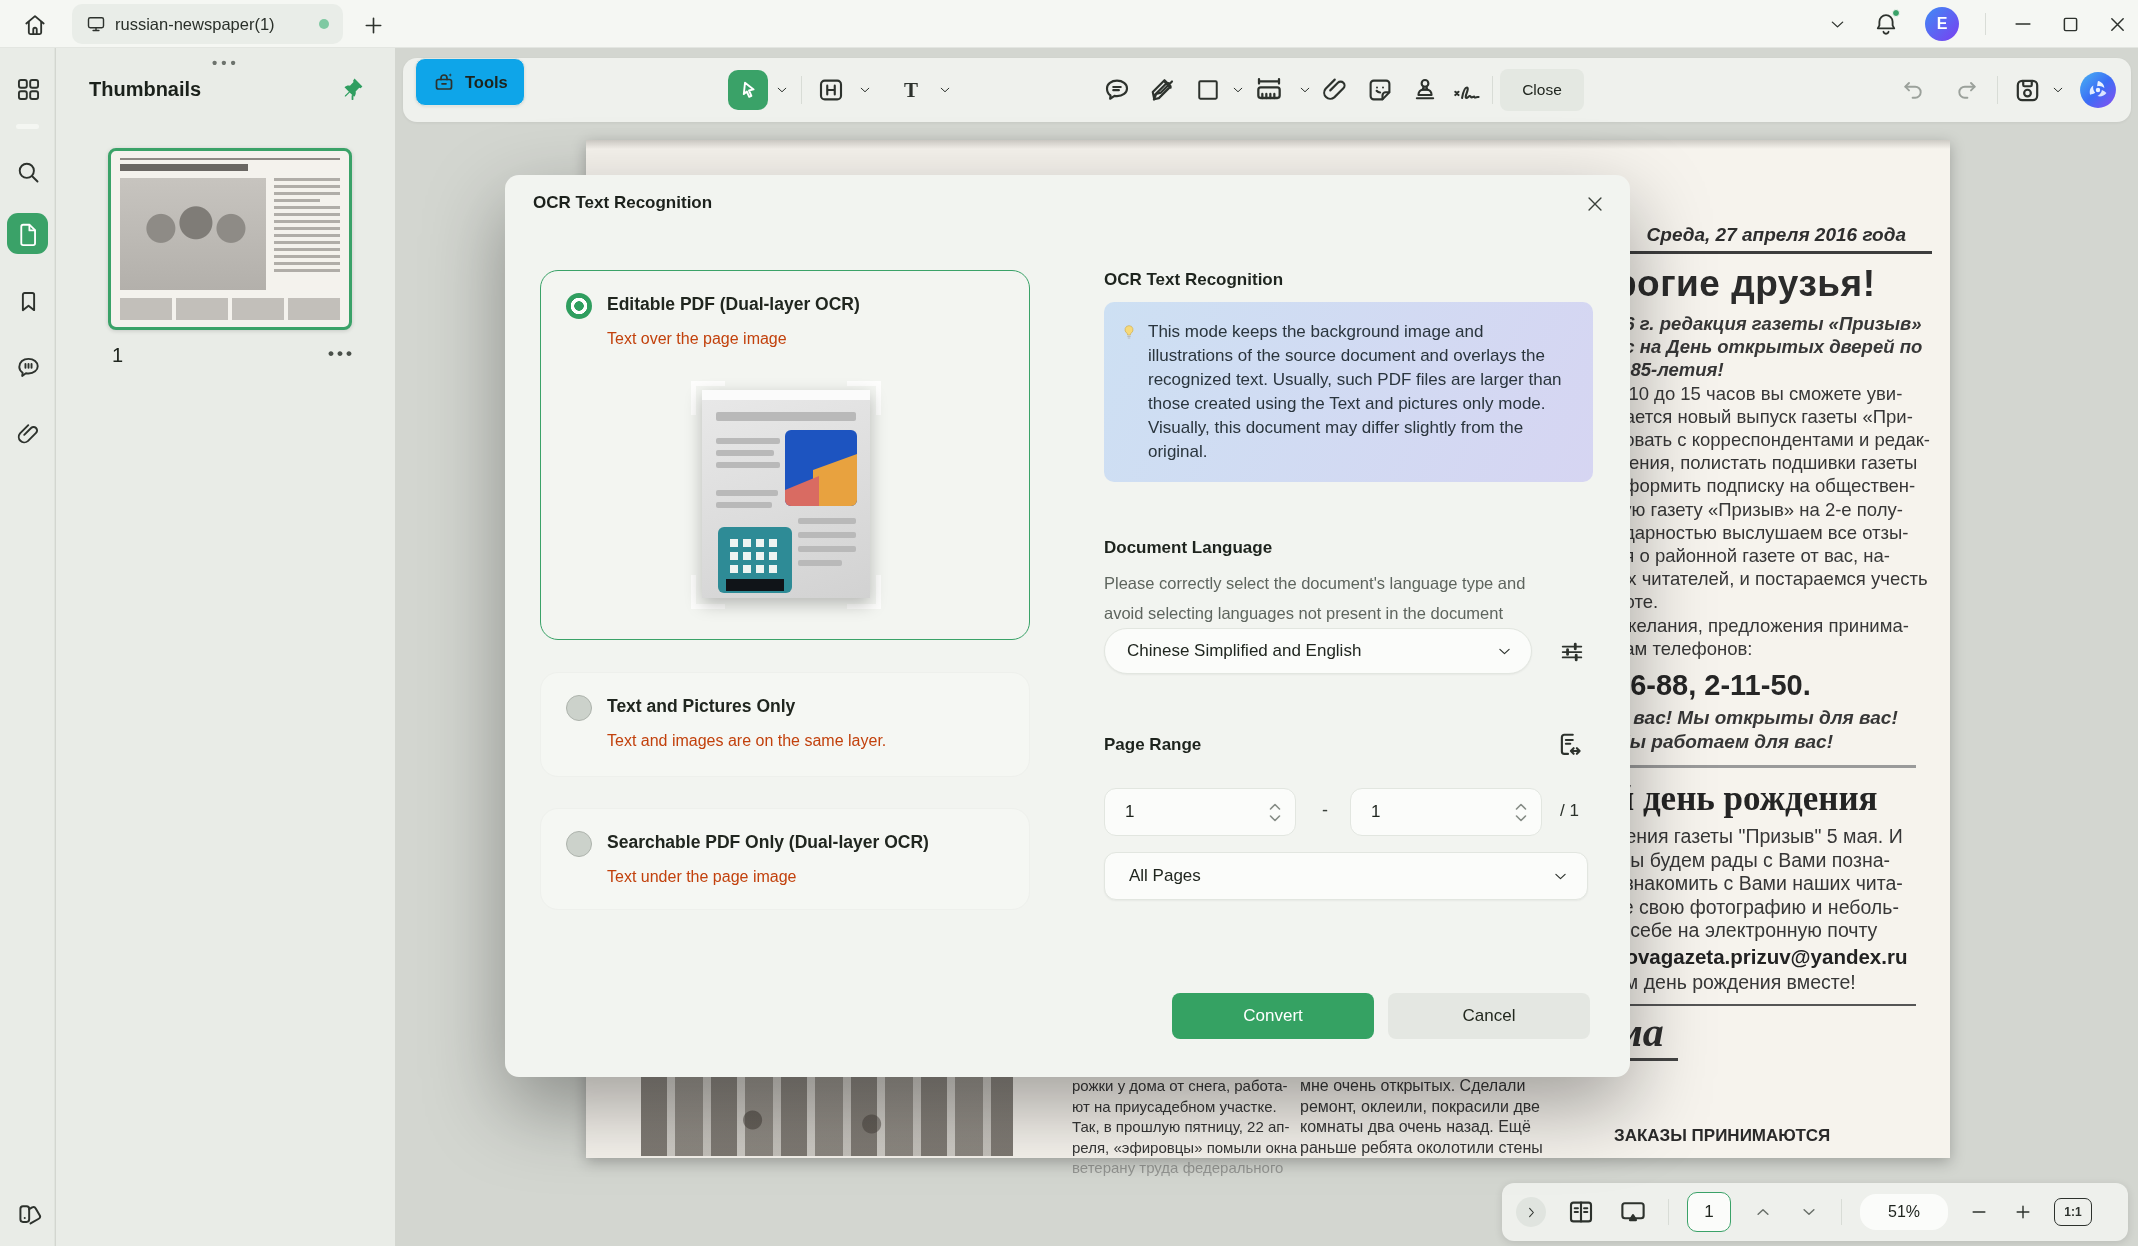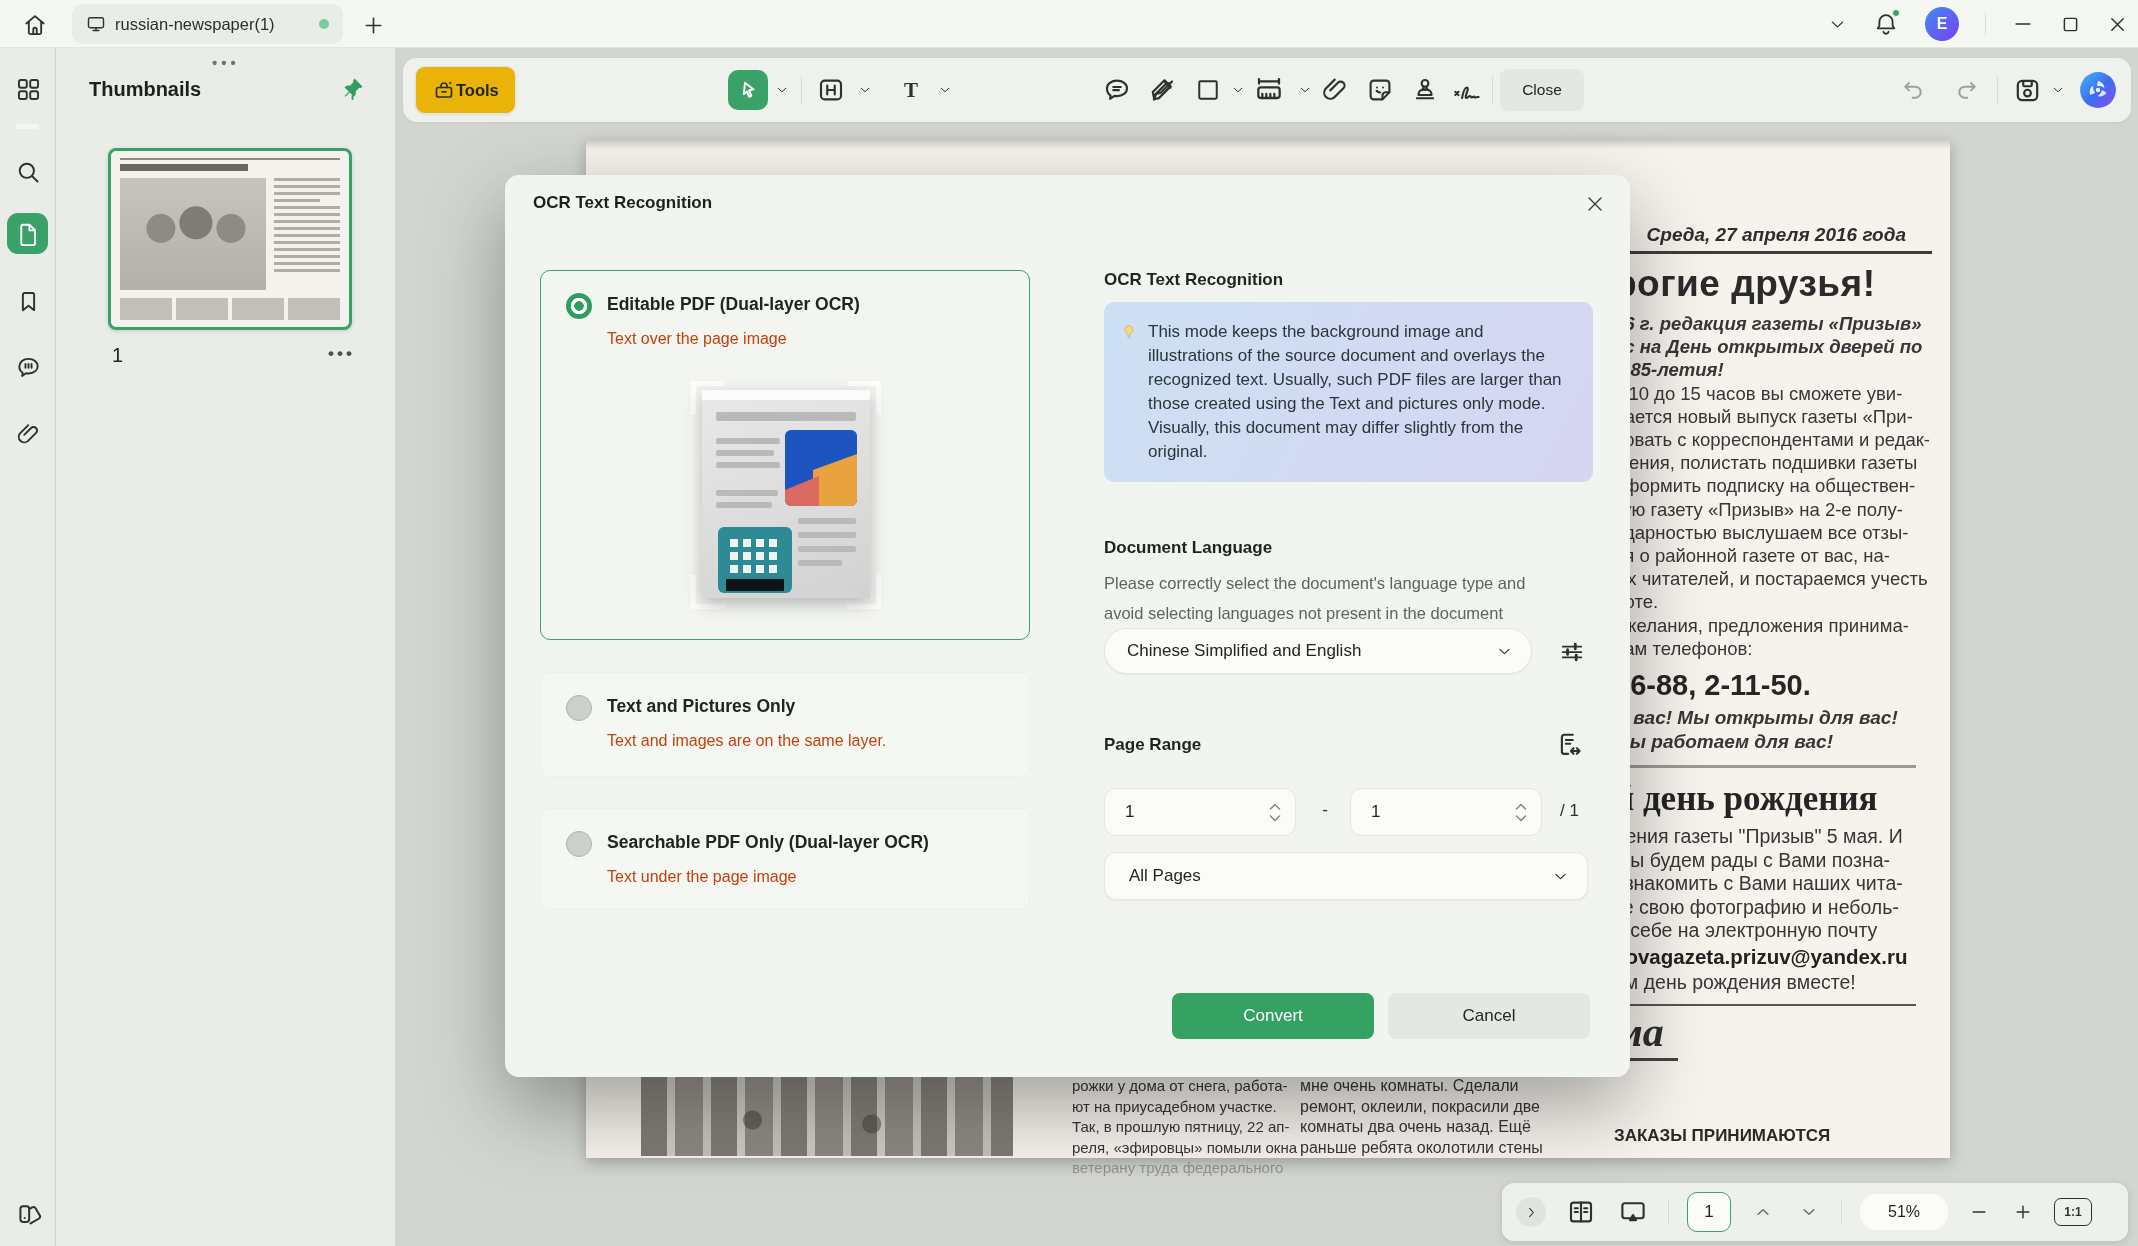--- a/index.html
+++ b/index.html
@@ -50,21 +50,21 @@
   .tc-col{position:absolute;left:163px;top:27px;width:66px}
   .tc-col div{height:3px;background:#b0ada8;margin-bottom:4px}
   .tc-col div:nth-child(4){width:70%}
   .tc-bottom{position:absolute;left:9px;bottom:7px;width:220px;display:flex;gap:4px}
   .tc-bottom div{height:22px;flex:1;background:#c2bfba}
   .thumb-num{position:absolute;left:56px;top:296px;font-size:20px;color:#20261f}
   .thumb-more{position:absolute;left:272px;top:296px;color:#4a504a;font-size:17px;letter-spacing:3px;font-weight:bold;cursor:pointer}
 
   
   .toolbar{position:absolute;left:403px;top:58px;width:1728px;height:64px;background:#eff1ed;border-radius:14px;z-index:4;box-shadow:0 1px 3px rgba(0,0,0,.06)}
-  .tools-btn{position:absolute;left:12px;top:8px;height:48px;padding:0 16px;background:#eab308;border:1px solid #e2e6e0;border-radius:10px;display:flex;align-items:center;box-shadow:0 1px 3px rgba(0,0,0,.08);cursor:pointer}
+  .tools-btn{position:absolute;left:12px;top:0;height:48px;padding:0 16px;background:#0ea5e9;border:1px solid #e2e6e0;border-radius:10px;display:flex;align-items:center;gap:9px;box-shadow:0 1px 3px rgba(0,0,0,.08);cursor:pointer}
   .tools-btn span{font-size:16.5px;font-weight:bold;color:#1d231d}
   .tool{position:absolute;top:16px;width:32px;height:32px}
   .tool-active{position:absolute;left:325px;top:12px;width:40px;height:40px;background:#3aa268;border-radius:10px;display:flex;align-items:center;justify-content:center;border:0;cursor:pointer}
   .chev-t{position:absolute;top:25px;width:14px;height:14px}
   .tbar-div{position:absolute;top:18px;width:1px;height:28px;background:#d8dcd6}
   .close-btn{position:absolute;left:1097px;top:11px;width:84px;height:42px;background:#e4e8e2;border:0;border-radius:8px;font-size:15.5px;color:#20261f;cursor:pointer;font-family:inherit}
   .glyph-tool{font-size:21px;font-weight:bold;color:#2d322d;font-family:"Liberation Serif","DejaVu Serif",serif}
 
   
   .page{position:absolute;left:586px;top:140px;width:1364px;height:1018px;background:#f6f3ed;z-index:1;box-shadow:0 4px 14px rgba(0,0,0,.25)}
@@ -101,21 +101,21 @@
   .np-bcol-a{left:486px;width:215px}
   .np-bcol-a .np-line{font-size:15px;line-height:20.5px}
   .np-bcol-a .np-line:nth-child(5){opacity:.4}
   .np-bcol-b{left:714px;width:245px}
   .np-bcol-b .np-line{font-size:16px;line-height:20.5px}
 
   
   .dialog{position:absolute;left:505px;top:175px;width:1125px;height:902px;background:#f2f4f0;border-radius:14px;z-index:7;box-shadow:0 30px 80px rgba(0,0,0,.35)}
   .dlg-title{position:absolute;left:28px;top:18px;font-size:17px;font-weight:600;color:#1c211c}
   .dlg-close{position:absolute;right:22px;top:16px;width:26px;height:26px}
-  .opt-card{position:absolute;left:35px;width:490px;border-radius:10px;background:#f5f7f3;cursor:pointer;text-align:left;border:1px solid #eef0ec;font-family:inherit}
+  .opt-card{position:absolute;left:35px;width:490px;border-radius:18px;background:#f5f7f3;cursor:pointer;text-align:left;border:1px solid #eef0ec;font-family:inherit}
   .opt-card.sel{top:95px;height:370px;border:1.5px solid #3aa268;background:#f3f5f1}
   .opt-card.c2{top:497px;height:105px}
   .opt-card.c3{top:633px;height:102px}
   .radio{position:absolute;left:25px;top:22px;width:26px;height:26px;border-radius:50%}
   .radio.on{background:radial-gradient(circle,#2f9e5f 0 4.5px,#ffffff 5px 8px,#2f9e5f 8.5px 13px)}
   .radio.off{background:#ccd2cb;border:1px solid #adb3ac}
   .opt-title{position:absolute;left:66px;top:23px;font-size:17.5px;font-weight:bold;color:#20261f;white-space:nowrap}
   .opt-sub{position:absolute;left:66px;top:59px;font-size:16px;color:#c2410c;white-space:nowrap}
   
   .illus{position:absolute;left:150px;top:110px;width:190px;height:228px}
@@ -356,21 +356,21 @@
     <div class="np-orders">ЗАКАЗЫ ПРИНИМАЮТСЯ</div>
     <div class="np-photo"></div>
     <div class="np-bcol np-bcol-a">
         <div class="np-line">рожки у дома от снега, работа-</div>
         <div class="np-line">ют на приусадебном участке.</div>
         <div class="np-line">Так, в прошлую пятницу, 22 ап-</div>
         <div class="np-line">реля, «эфировцы» помыли окна</div>
         <div class="np-line">ветерану труда федерального</div>
       </div>
     <div class="np-bcol np-bcol-b">
-        <div class="np-line">мне очень комнаты. Сделали</div>
+        <div class="np-line">мне очень открытых. Сделали</div>
         <div class="np-line">ремонт, оклеили, покрасили две</div>
         <div class="np-line">комнаты два очень назад. Ещё</div>
         <div class="np-line">раньше ребята околотили стены</div>
       </div>
   </div>
 
   <div class="toolbar">
     <button class="tools-btn">
       <svg class="ico" width="24" height="24" viewBox="0 0 24 24">
         <rect x="4.5" y="9.5" width="15" height="9.5" rx="2"></rect>

